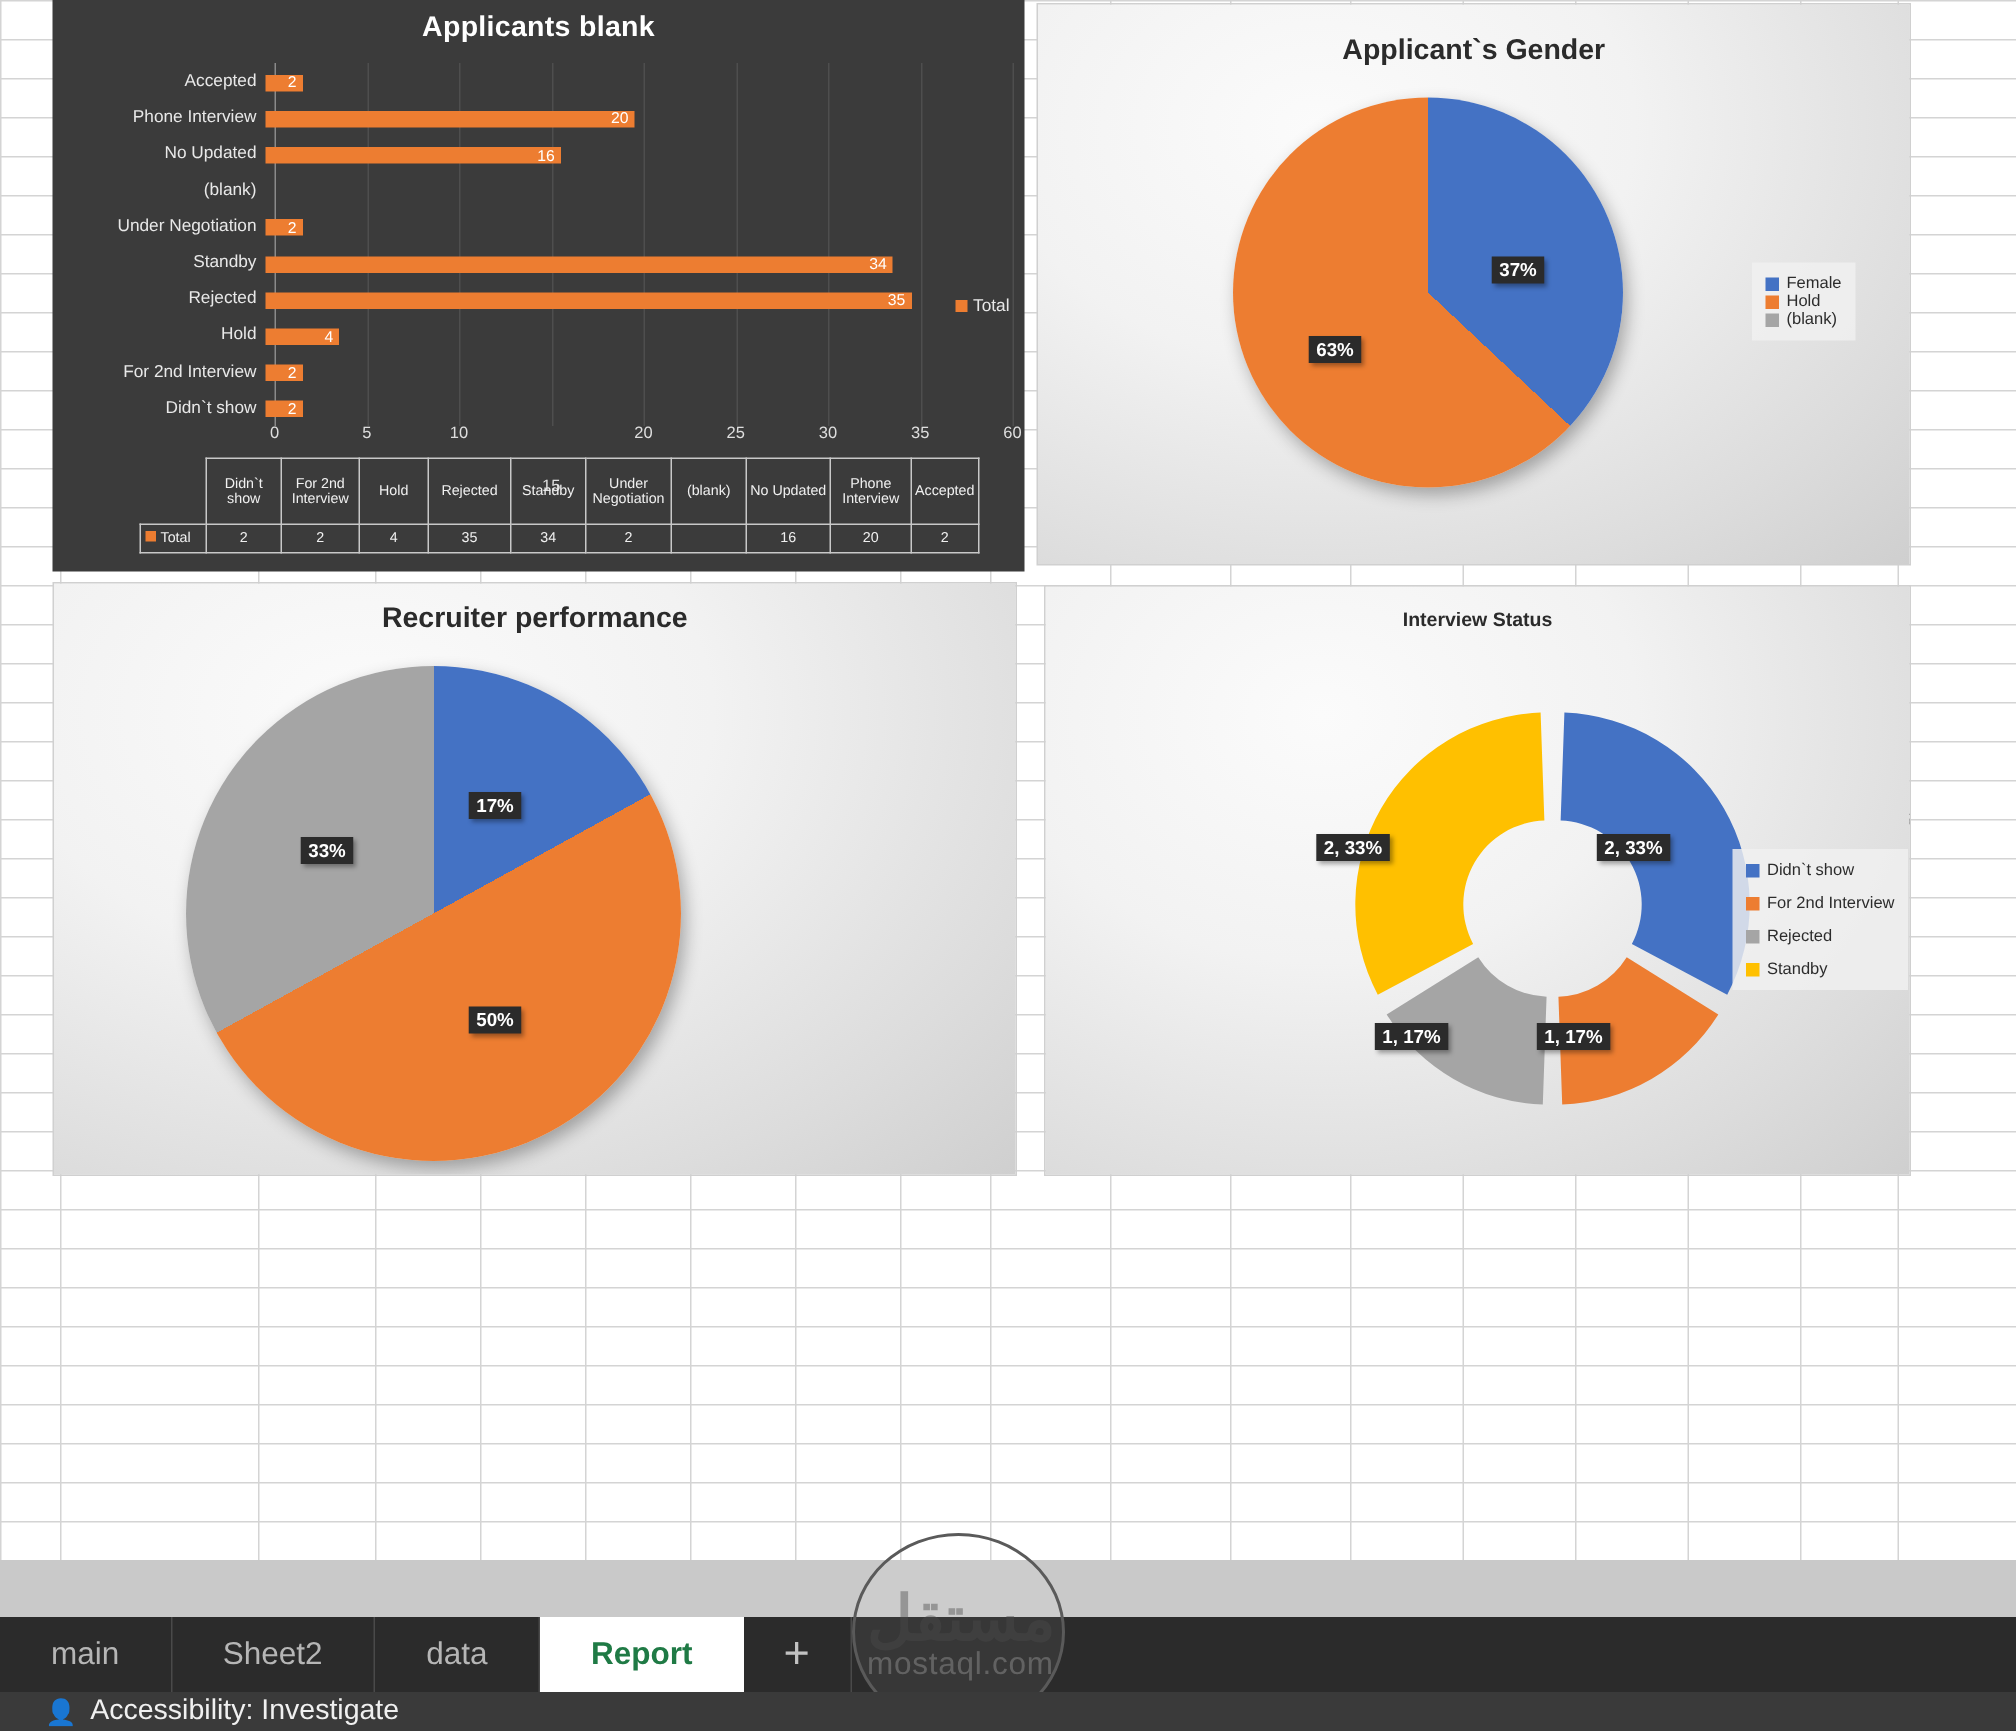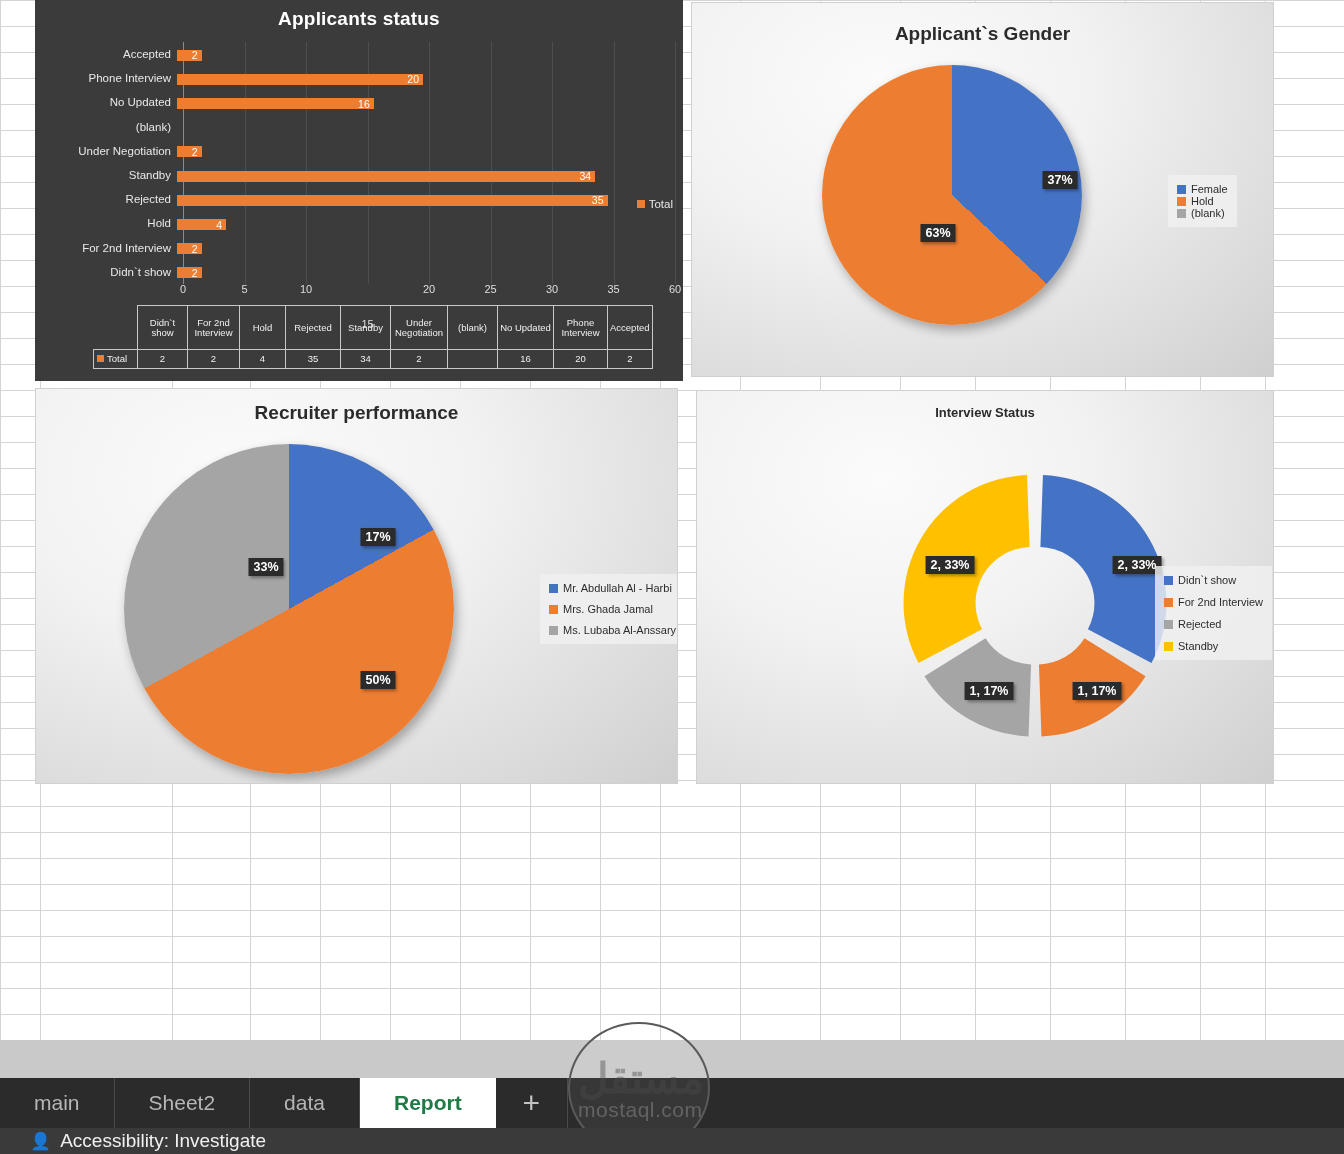--- a/index.html
+++ b/index.html
@@ -134,21 +134,20 @@
     position: absolute; border-radius: 50%;
     box-shadow: 3px 5px 11px rgba(0,0,0,.30);
   }
   .pct-label {
     position: absolute;
     background: #2b2b2b; color: #ffffff;
     font-size: 12.5px; font-weight: bold;
     padding: 2px 5px; white-space: nowrap;
     transform: translate(-50%, -50%);
     box-shadow: 2px 2px 3px rgba(0,0,0,.35);
-    margin-left: 48px;
   }
   .chart-legend {
     position: absolute;
     background: rgba(240,240,240,.82);
     padding: 8px 9px;
   }
   .chart-legend .lg-item {
     display: flex; align-items: center; gap: 5px;
     font-size: 11px; color: #2c2c2c; white-space: nowrap;
   }
@@ -274,21 +273,21 @@
     <div class="grid-hline" style="top: 962px;"></div>
     <div class="grid-hline" style="top: 988px;"></div>
     <div class="grid-hline" style="top: 1014px;"></div>
     <div class="grid-hline" style="top: 1040px;"></div>
     <div class="sel-row-band" style="top: 1040px;"></div>
   </div>
 
 <div class="stray-cell-text" style="left:1262px; top:541px;">45</div>
 
 <div class="chart-card" id="chart-applicants-status">
-  <div class="chart-title">Applicants status</div>
+  <div class="chart-title">Applicants blank</div>
 
   <div class="bar-plot" id="bar-plot">
       <div class="bar-axis0" style="left: 148px;"></div>
       <div class="bar-gridline" style="left: 209.5px;"></div>
       <div class="bar-gridline" style="left: 271px;"></div>
       <div class="bar-gridline" style="left: 332.5px;"></div>
       <div class="bar-gridline" style="left: 394px;"></div>
       <div class="bar-gridline" style="left: 455.5px;"></div>
       <div class="bar-gridline" style="left: 517px;"></div>
       <div class="bar-gridline" style="left: 578.5px;"></div>
@@ -450,34 +449,20 @@
 <div class="chart-card light-card" id="chart-recruiter">
   <div class="chart-title">Recruiter performance</div>
 
   <div class="pie-wrap" style="left:88px; top:55px; width:330px; height:330px;">
     <div class="pie" id="recruiter-pie" style="left: 0px; top: 0px; width: 330px; height: 330px; background: conic-gradient(rgb(68, 114, 196) 0deg, rgb(68, 114, 196) 61.2deg, rgb(237, 125, 49) 61.2deg, rgb(237, 125, 49) 241.2deg, rgb(165, 165, 165) 241.2deg, rgb(165, 165, 165) 360deg);"></div>
     <div class="pct-label" style="left:206px; top:93px;">17%</div>
     <div class="pct-label" style="left:206px; top:236px;">50%</div>
     <div class="pct-label" style="left:94px; top:123px;">33%</div>
   </div>
 
-  <div class="chart-legend" style="left:504px; top:185px; display:flex; flex-direction:column; gap:9px;">
-    <div class="lg-item">
-      <span class="lg-sw" style="background:#4472C4"></span>
-      <span>Mr. Abdullah Al - Harbi</span>
-    </div>
-    <div class="lg-item">
-      <span class="lg-sw" style="background:#ED7D31"></span>
-      <span>Mrs. Ghada Jamal</span>
-    </div>
-    <div class="lg-item">
-      <span class="lg-sw" style="background:#A5A5A5"></span>
-      <span>Ms. Lubaba Al-Anssary</span>
-    </div>
-  </div>
 </div>
 
 <div class="chart-card light-card" id="chart-interview">
   <div class="chart-title">Interview Status</div>
 
   <div class="pie-wrap" style="left:200px; top:76px; width:276px; height:276px;">
     <svg id="doughnut-svg" width="276" height="276" viewBox="0 0 276 276">
         <path d="M 145.9312371930579 8.077974141555742 A 128 128 0 0 1 254.48139350108042 196.09236003659402 L 190.90916681523768 162.29040751600988 A 56 56 0 0 0 143.41847343047783 80.03411368693064 Z" fill="#4472C4"></path>
         <path d="M 248.5501563080225 209.293767436988 A 128 128 0 0 1 144.46713557792015 269.386127473582 L 141.95437181534007 197.42998792820714 A 56 56 0 0 0 187.49069338475985 171.13958041219723 Z" fill="#ED7D31"></path>
         <path d="M 131.5328644220799 269.386127473582 A 128 128 0 0 1 27.449843691977478 209.293767436988 L 88.50930661524015 171.13958041219723 A 56 56 0 0 0 134.04562818465996 197.42998792820714 Z" fill="#A5A5A5"></path>

